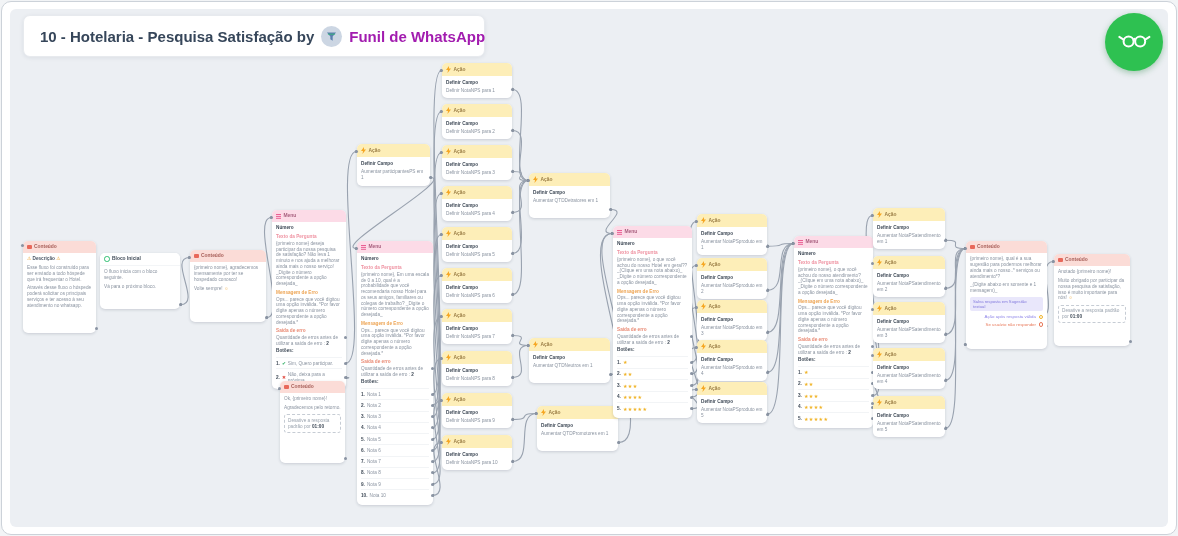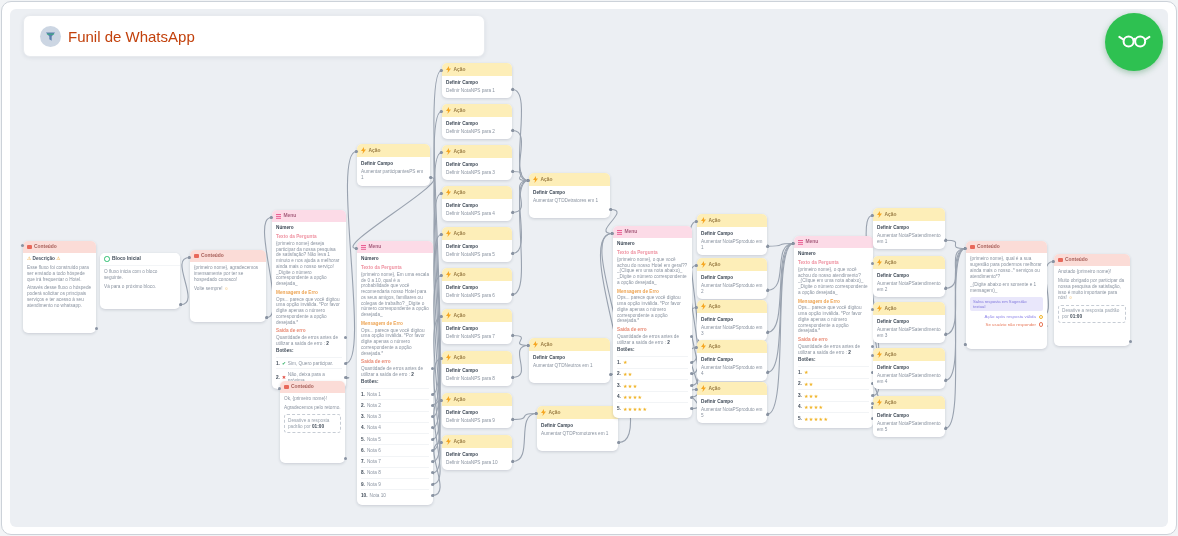--- a/index.html
+++ b/index.html
@@ -6,21 +6,21 @@
   body{width:1178px;height:536px;background:#f2f4f6;font-family:"Liberation Sans",sans-serif;position:relative;overflow:hidden;}
   .frame{position:absolute;left:1px;top:1px;right:1px;bottom:1px;background:#fff;border:1px solid #ccd2d9;border-radius:10px;}
   .canvas{position:absolute;left:8px;top:7px;right:8px;bottom:7px;background:#eceff3;border-radius:6px;overflow:hidden;}
   #edges{position:absolute;left:0;top:0;z-index:0;}
   #edges path{fill:none;stroke:#99a2af;stroke-width:1.1px;}
   #edges circle{fill:#7e8896;}
 
   .titlecard{position:absolute;left:13px;top:6px;width:462px;height:42px;background:#fff;border:1px solid #e7eaee;border-radius:7px;box-shadow:0 1px 4px rgba(30,40,60,.08);display:flex;align-items:center;gap:7px;padding:0 16px;box-sizing:border-box;z-index:3;}
   .titlecard .t{font-size:15px;font-weight:bold;color:#36465a;white-space:nowrap;}
   .brandic{width:21px;height:21px;border-radius:50%;background:#ccd6e3;display:flex;align-items:center;justify-content:center;flex:0 0 auto;}
-  .brand{font-size:15px;font-weight:normal;color:#c2410c;white-space:nowrap;}
+  .brand{font-size:15px;font-weight:bold;color:#a21caf;white-space:nowrap;}
   .fab{position:absolute;left:1095px;top:4px;width:58px;height:58px;border-radius:50%;background:#2ec151;box-shadow:0 2px 6px rgba(20,120,50,.35);display:flex;align-items:center;justify-content:center;z-index:3;cursor:pointer;}
 
   .node{position:absolute;background:#fff;border-radius:5px;box-shadow:0 1px 3px rgba(40,50,70,.18);z-index:1;font-size:4.7px;line-height:1.22;color:#8a93a0;box-sizing:border-box;}
   .nhead{display:flex;align-items:center;gap:2.5px;padding:3px 4px;border-radius:5px 5px 0 0;font-weight:bold;font-size:4.9px;}
   .nhead.content{background:#fbdcd7;color:#a8605a;}
   .nhead.menuh{background:#fcdbe7;color:#a8607f;}
   .nhead.action{background:#fdeeb8;color:#9a7d45;}
   .nhead.start{background:#fff;color:#3f4a57;border-bottom:1px solid #f3f5f7;}
   .nbody{padding:3.5px 4px 4px;}
   .nbody p{margin:0 0 3px;}
@@ -215,20 +215,21 @@
         <circle cx="955.5" cy="239.5" r="1.6"></circle>
         <path d="M1030.75,307.828125 C1050.75,307.828125 1023.5,252.5 1043.5,252.5"></path>
         <circle cx="1030.75" cy="307.828125" r="1.6"></circle>
         <circle cx="1043.5" cy="252.5" r="1.6"></circle>
         <path d="M1030.75,315.703125 C1058.75,315.703125 985.5,335.5 955.5,335.5"></path>
         <circle cx="1030.75" cy="315.703125" r="1.6"></circle>
         <circle cx="955.5" cy="335.5" r="1.6"></circle>
       </svg>
 
     <div class="titlecard">
+      <span class="t">10 - Hotelaria - Pesquisa Satisfação by</span>
       <span class="brandic">
         <svg width="13" height="13" viewBox="0 0 20 20">
             <path d="M3 4 h14 l-5.2 6 v6.5 l-3.6 -2.2 v-4.3 z" fill="#5a7fae"></path>
             <path d="M4.5 6.5 h11" stroke="#2fbf71" stroke-width="1.2"></path>
           </svg>
       </span>
       <span class="brand">Funil de WhatsApp</span>
     </div>
 
     <div class="fab">

